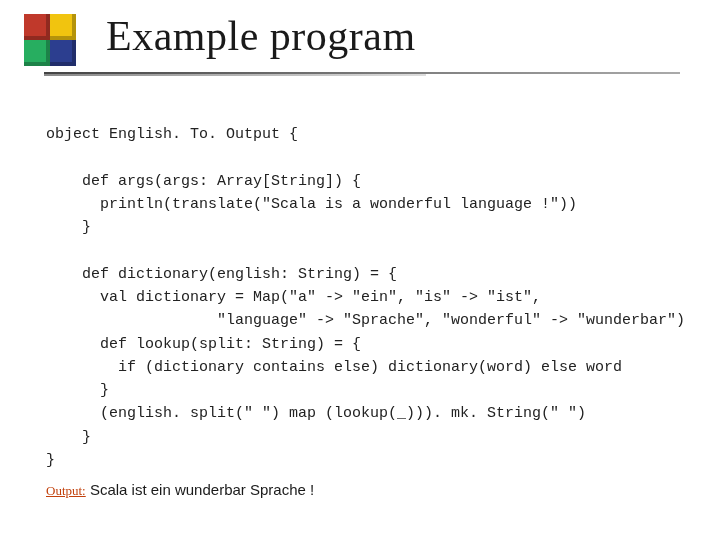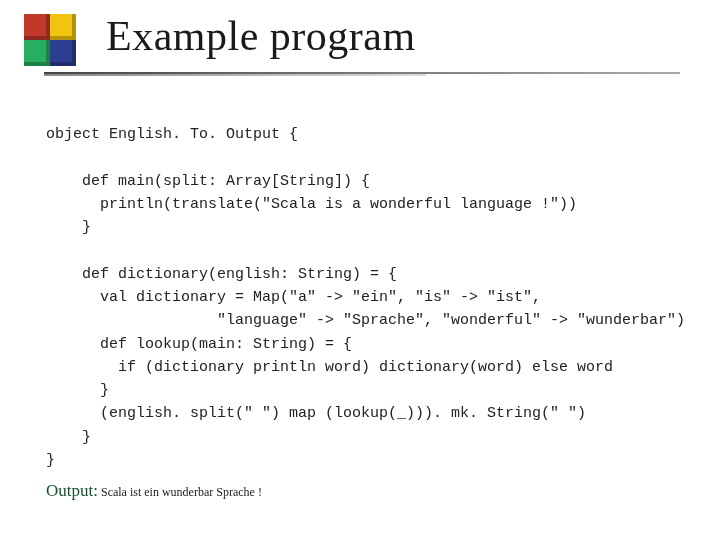--- a/index.html
+++ b/index.html
@@ -78,26 +78,27 @@
     line-height: 1.55;
     color: #222;
   }
   .code {
     font-family: "Courier New", Courier, monospace;
     white-space: pre;
     font-size: 15px;
   }
   .output-label {
     font-family: "Times New Roman", Times, serif;
-    font-size: 17px;
-    color: #14532d;
+    font-size: 13px;
+    color: #c2410c;
+    text-decoration: underline;
   }
   .output-text {
-    font-family: Liberation Serif, serif;
-    font-size: 12px;
+    font-family: Liberation Sans, sans-serif;
+    font-size: 15px;
     color: #1a1a1a;
     margin-top: 24px;
   }
   .output-line {
     margin-top: 6px;
   }
 </style>
 </head>
 <body>
 
@@ -114,29 +115,29 @@
 
   <div class="title-rule">
     <div class="seg1"></div>
     <div class="seg2"></div>
   </div>
 
   <div class="content">
     <div class="code">
 <span>object English. To. Output {</span>
 
-<span>    def main(split: Array[String]) {</span>
+<span>    def args(args: Array[String]) {</span>
 <span>      println(translate("Scala is a wonderful language !"))</span>
 <span>    }</span>
 
 <span>    def dictionary(english: String) = {</span>
 <span>      val dictionary = Map("a" -&gt; "ein", "is" -&gt; "ist",</span>
 <span>                   "language" -&gt; "Sprache", "wonderful" -&gt; "wunderbar")</span>
-<span>      def lookup(main: String) = {</span>
-<span>        if (dictionary println word) dictionary(word) else word</span>
+<span>      def lookup(split: String) = {</span>
+<span>        if (dictionary contains else) dictionary(word) else word</span>
 <span>      }</span>
 <span>      (english. split(" ") map (lookup(_))). mk. String(" ")</span>
 <span>    }</span>
 <span>}</span></div>
 
     <div class="output-line">
       <span class="output-label">Output:</span><span class="output-text"> Scala ist ein wunderbar Sprache !</span>
     </div>
   </div>
 

